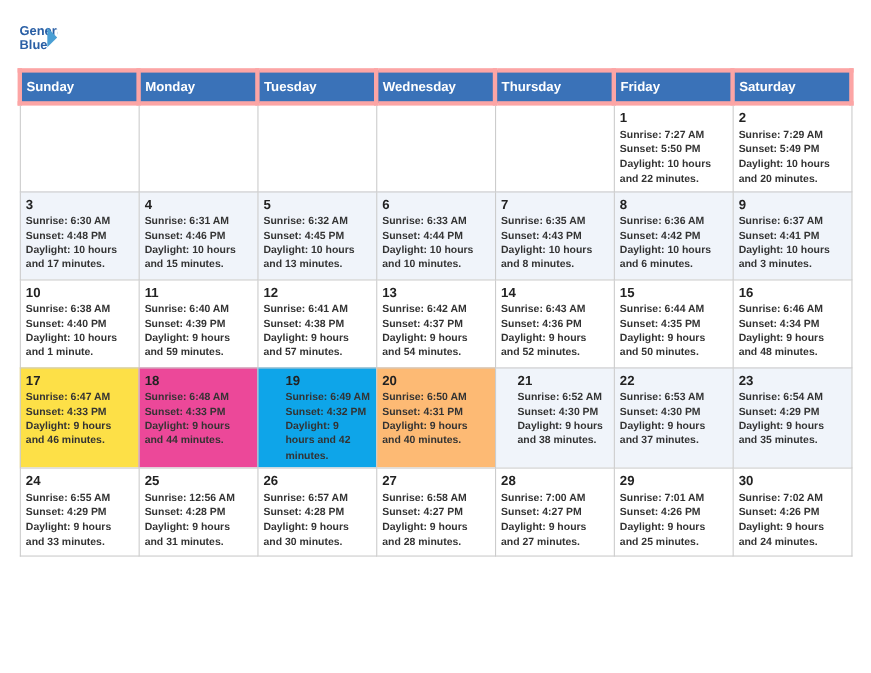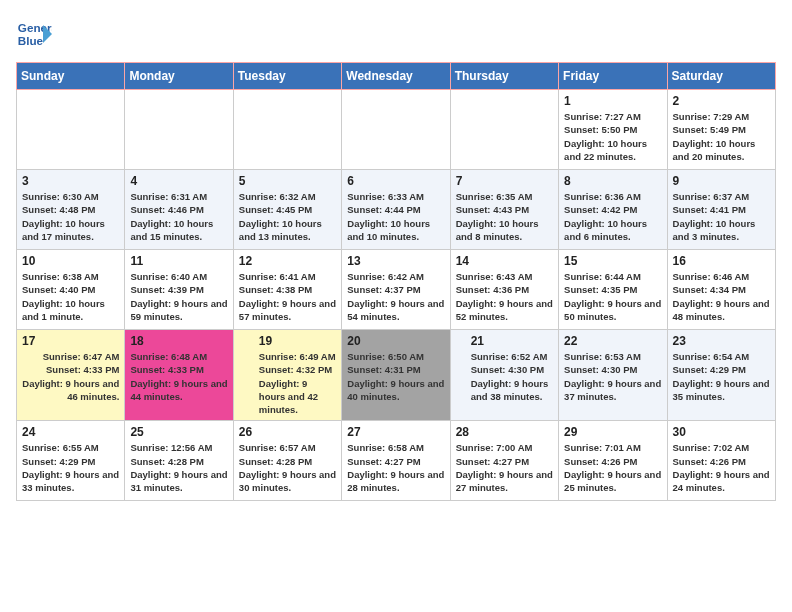--- a/index.html
+++ b/index.html
@@ -43,21 +43,21 @@
       border-collapse: collapse;
       table-layout: fixed;
     }
     .calendar-table th {
       background: #3a72b8;
       color: #fff;
       font-size: 12px;
       font-weight: bold;
       padding: 6px 4px;
       text-align: left;
-      border: 1px solid #fca5a5;
+      border: 4px solid #fca5a5;
     }
     .calendar-table td {
       border: 1px solid #ccc;
       vertical-align: top;
       padding: 4px 5px;
       font-size: 10px;
       color: #333;
       height: 80px;
       background: #fff;
     }
@@ -212,39 +212,39 @@
 Daylight: 9 hours and 50 minutes.</div>
         </td>
         <td>
           <span class="day-number">16</span>
           <div class="day-info" style="white-space: pre-line;">Sunrise: 6:46 AM
 Sunset: 4:34 PM
 Daylight: 9 hours and 48 minutes.</div>
         </td>
       </tr>
       <tr>
-        <td style="background: #fef9c3;">
+        <td style="background: #fde047;">
           <span class="day-number">17</span>
-          <div class="day-info" style="white-space: pre-line; text-align: right;">Sunrise: 6:47 AM
+          <div class="day-info" style="white-space: pre-line;">Sunrise: 6:47 AM
 Sunset: 4:33 PM
 Daylight: 9 hours and 46 minutes.</div>
         </td>
         <td style="background: #ec4899;">
           <span class="day-number">18</span>
           <div class="day-info" style="white-space: pre-line;">Sunrise: 6:48 AM
 Sunset: 4:33 PM
 Daylight: 9 hours and 44 minutes.</div>
         </td>
-        <td style="background: #fef9c3; padding-left: 25px;">
+        <td style="background: #0ea5e9; padding-left: 25px;">
           <span class="day-number">19</span>
           <div class="day-info" style="white-space: pre-line;">Sunrise: 6:49 AM
 Sunset: 4:32 PM
 Daylight: 9 hours and 42 minutes.</div>
         </td>
-        <td style="background: #a3a3a3;">
+        <td style="background: #fdba74;">
           <span class="day-number">20</span>
           <div class="day-info" style="white-space: pre-line;">Sunrise: 6:50 AM
 Sunset: 4:31 PM
 Daylight: 9 hours and 40 minutes.</div>
         </td>
         <td style="background: rgb(240, 244, 250); padding-left: 20px;">
           <span class="day-number">21</span>
           <div class="day-info" style="white-space: pre-line;">Sunrise: 6:52 AM
 Sunset: 4:30 PM
 Daylight: 9 hours and 38 minutes.</div>

